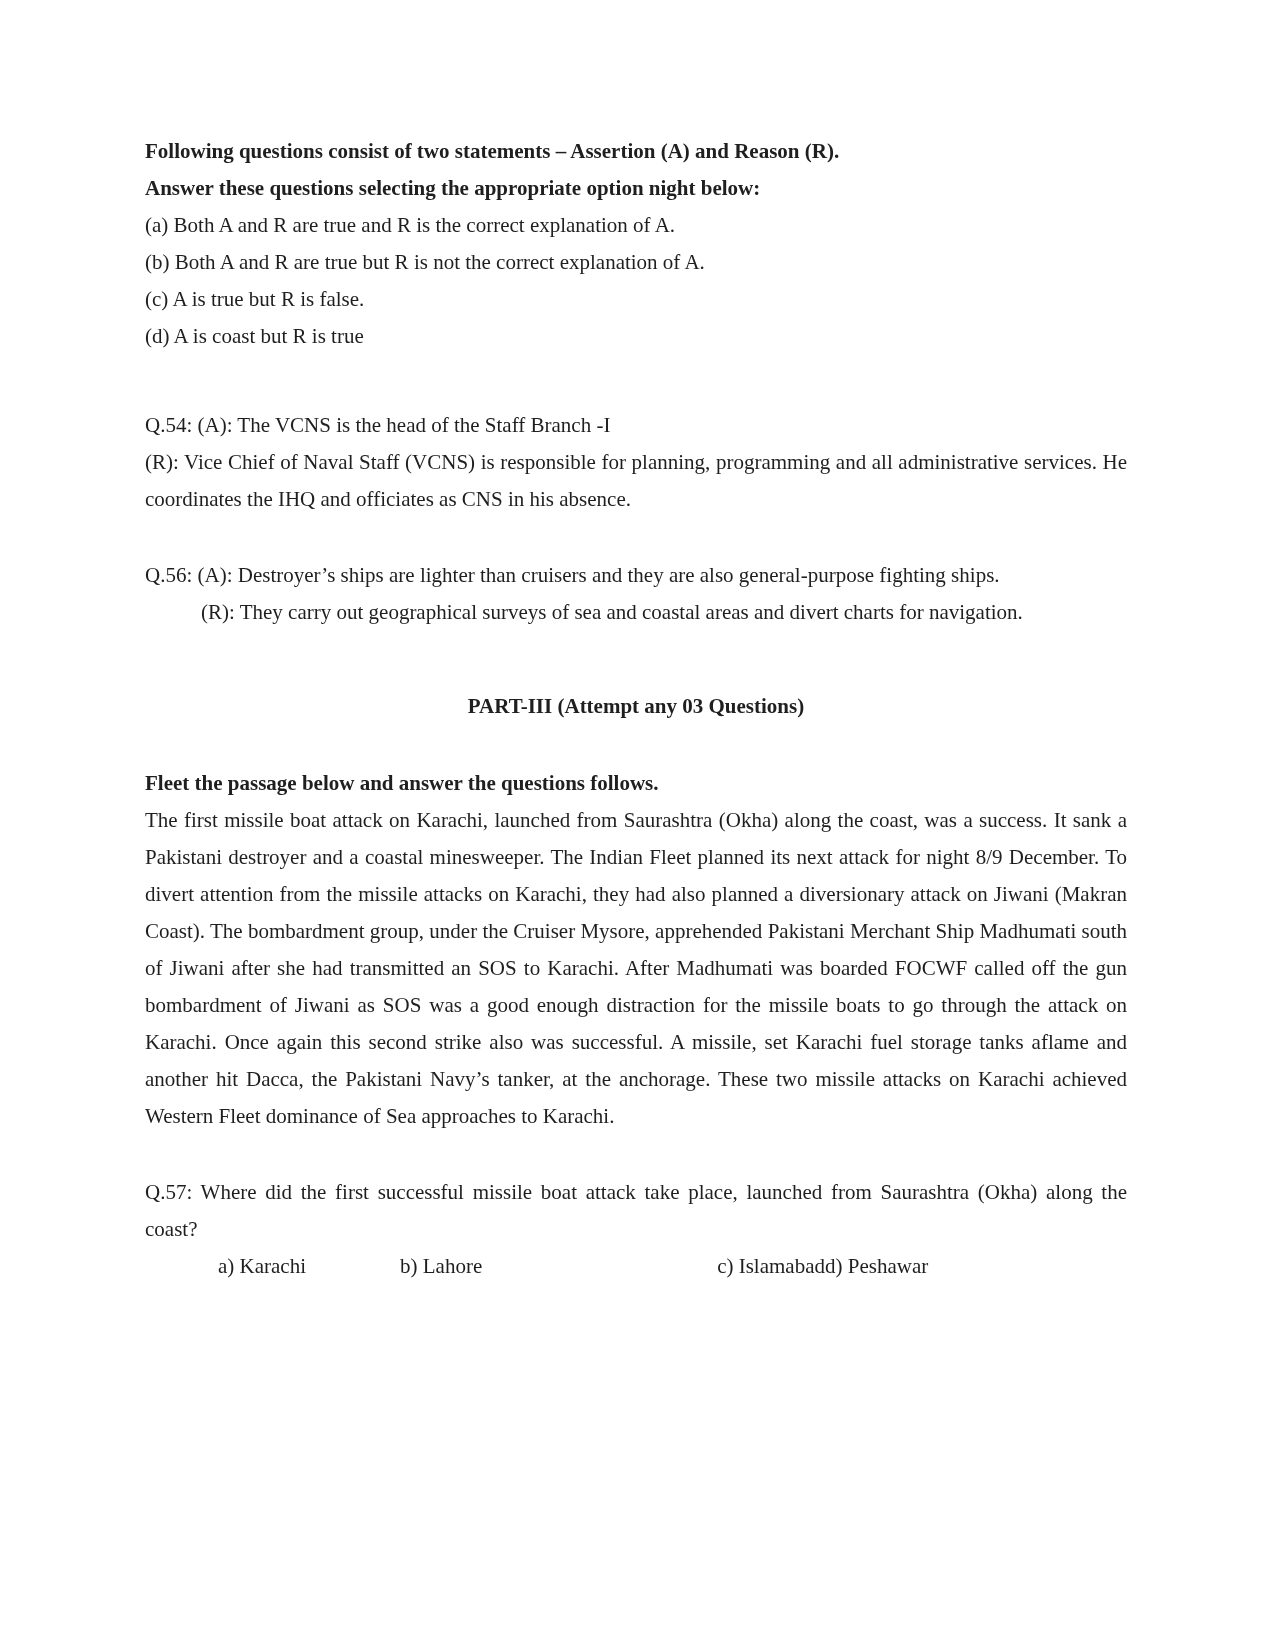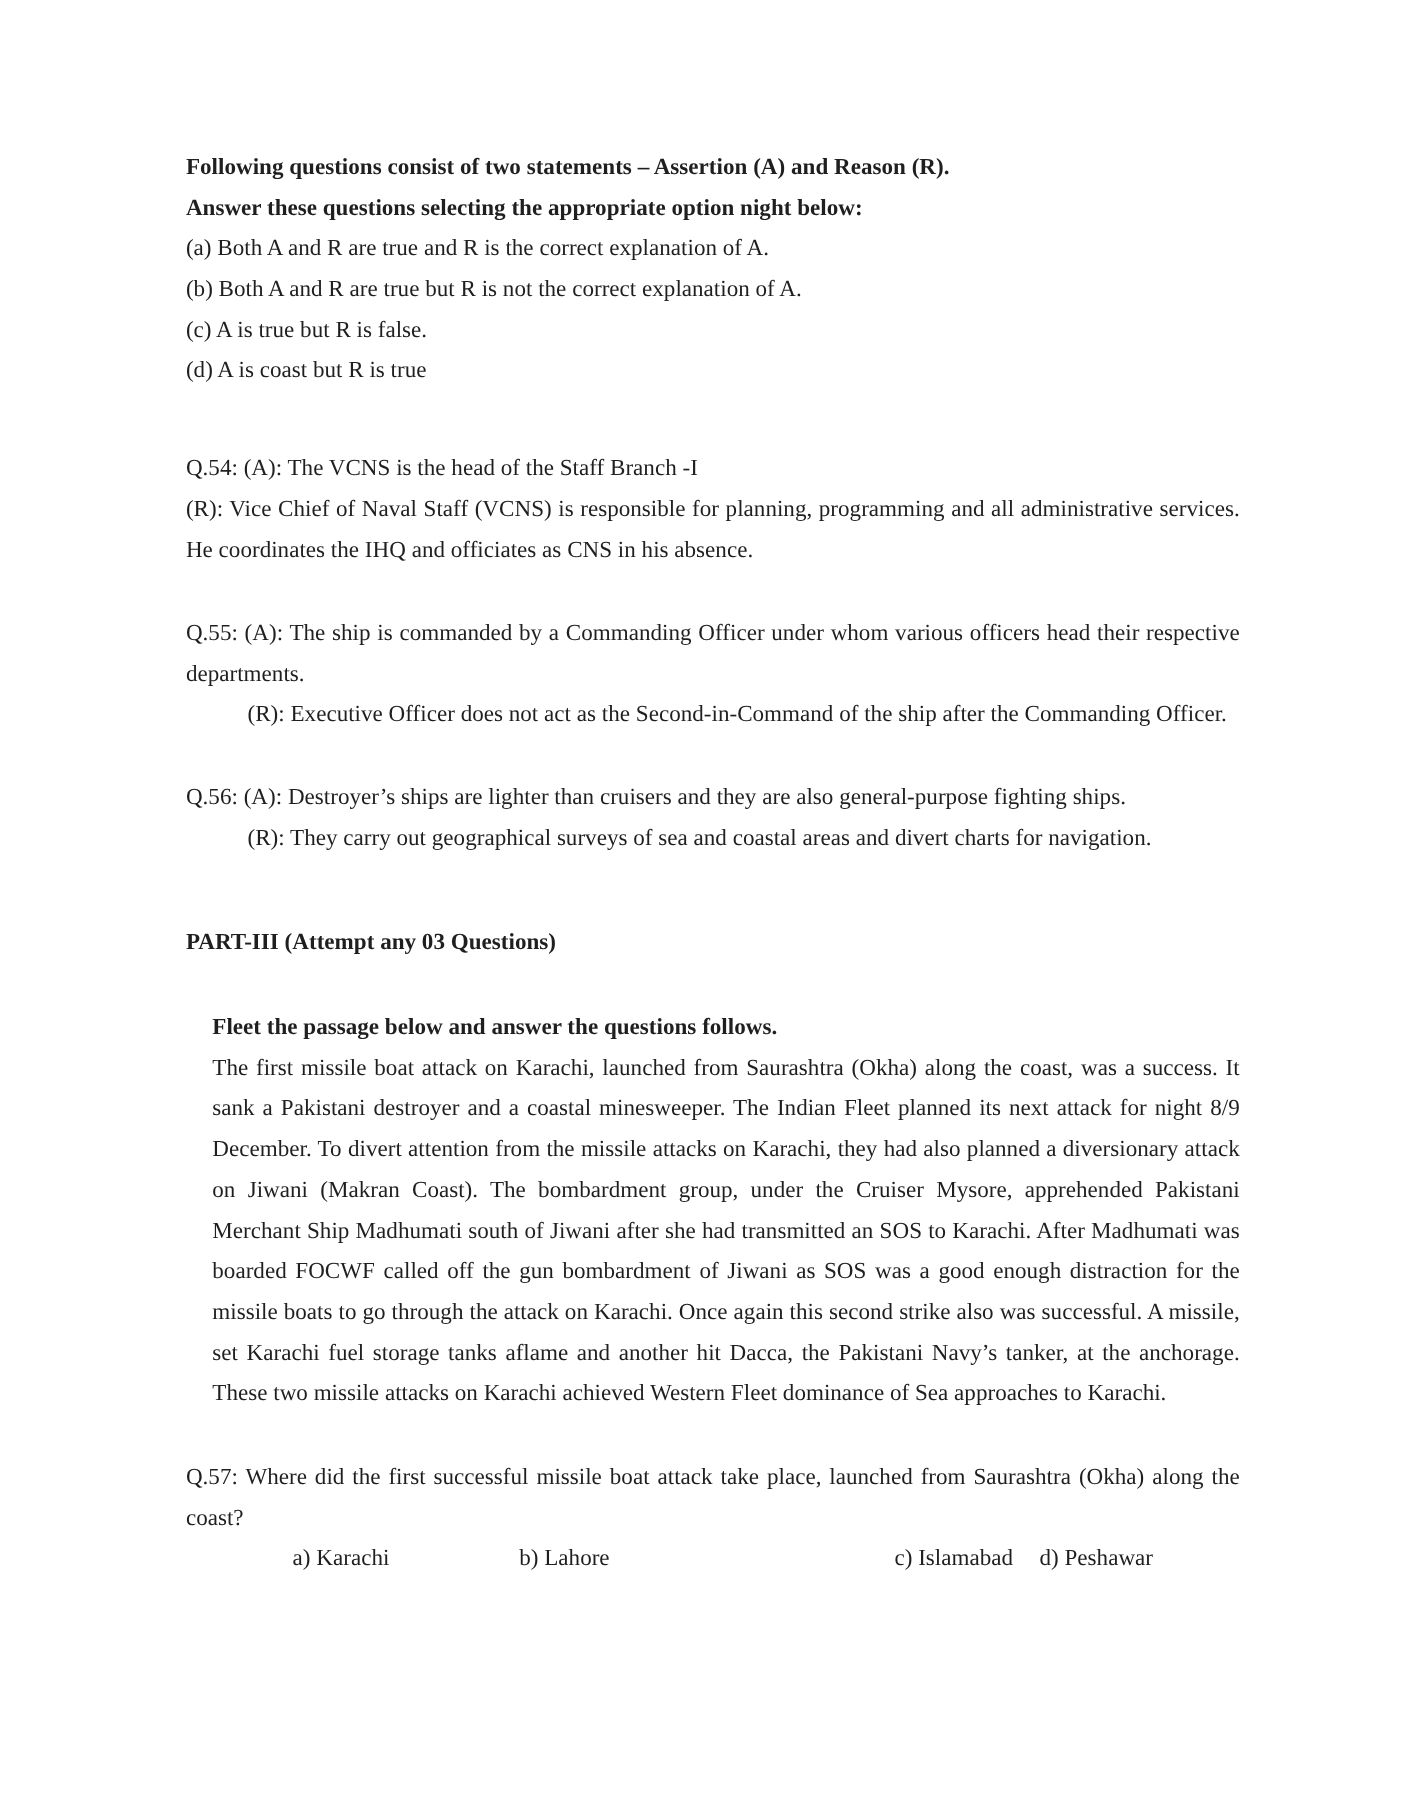--- a/index.html
+++ b/index.html
@@ -1,15 +1,15 @@
 <!DOCTYPE html>
 <html><head>
 <meta charset="utf-8">
 <style>
-  * { box-sizing: border-box; margin-left: 24px; }
+  * { box-sizing: border-box; }
   html, body { margin: 0; padding: 0; background: #ffffff; }
   .page {
     position: relative;
     width: 1275px;
     min-height: 1651px;
     margin: 0 auto;
     background: #ffffff;
     font-family: "Liberation Serif", "DejaVu Serif", serif;
     font-size: 21px;
     line-height: 1.76;
@@ -17,21 +17,21 @@
     padding: 133px 148px 60px 145px;
   }
   p { margin: 0; }
   .bold { font-weight: bold; }
   .just { text-align: justify; }
   .block { margin-bottom: 39px; }
   .block-lg { margin-bottom: 52px; }
   .indent-block { margin-left: 56px; }
   .first-indent { text-indent: 56px; }
   .part3-heading {
-    text-align: left;
+    text-align: center;
     font-weight: bold;
     margin: 58px 0 40px 0;
   }
   .passage-title { font-weight: bold; }
   .options-row { margin-left: 73px; white-space: nowrap; }
   .opt { display: inline-block; }
   .opt-a { width: 182px; }
   .opt-b { width: 250px; }
   .opt-c { width: 175px; text-align: right; }
 </style>
@@ -47,24 +47,20 @@
     <p>(b) Both A and R are true but R is not the correct explanation of A.</p>
     <p>(c) A is true but R is false.</p>
     <p>(d) A is coast but R is true</p>
   </section>
 
   <section class="block">
     <p class="just">Q.54: (A): The VCNS is the head of the Staff Branch -I</p>
     <p class="just">(R): Vice Chief of Naval Staff (VCNS) is responsible for planning, programming and all administrative services. He coordinates the IHQ and officiates as CNS in his absence.</p>
   </section>
 
-  <section class="block">
-    <p class="just">Q.55: (A): The ship is commanded by a Commanding Officer under whom various officers head their  respective departments.</p>
-    <p class="just indent-block">(R): Executive Officer does not act as the Second-in-Command of the ship after the Commanding Officer.</p>
-  </section>
 
   <section class="block">
     <p class="just">Q.56: (A): Destroyer’s ships are lighter than cruisers and they are also general-purpose fighting ships.</p>
     <p class="just first-indent">(R): They carry out geographical surveys of sea and coastal areas and divert charts for navigation.</p>
   </section>
 
   <section>
     <p class="part3-heading">PART-III (Attempt any 03 Questions)</p>
     <div class="block">
       <p class="passage-title">Fleet the passage below and answer the questions follows.</p>

